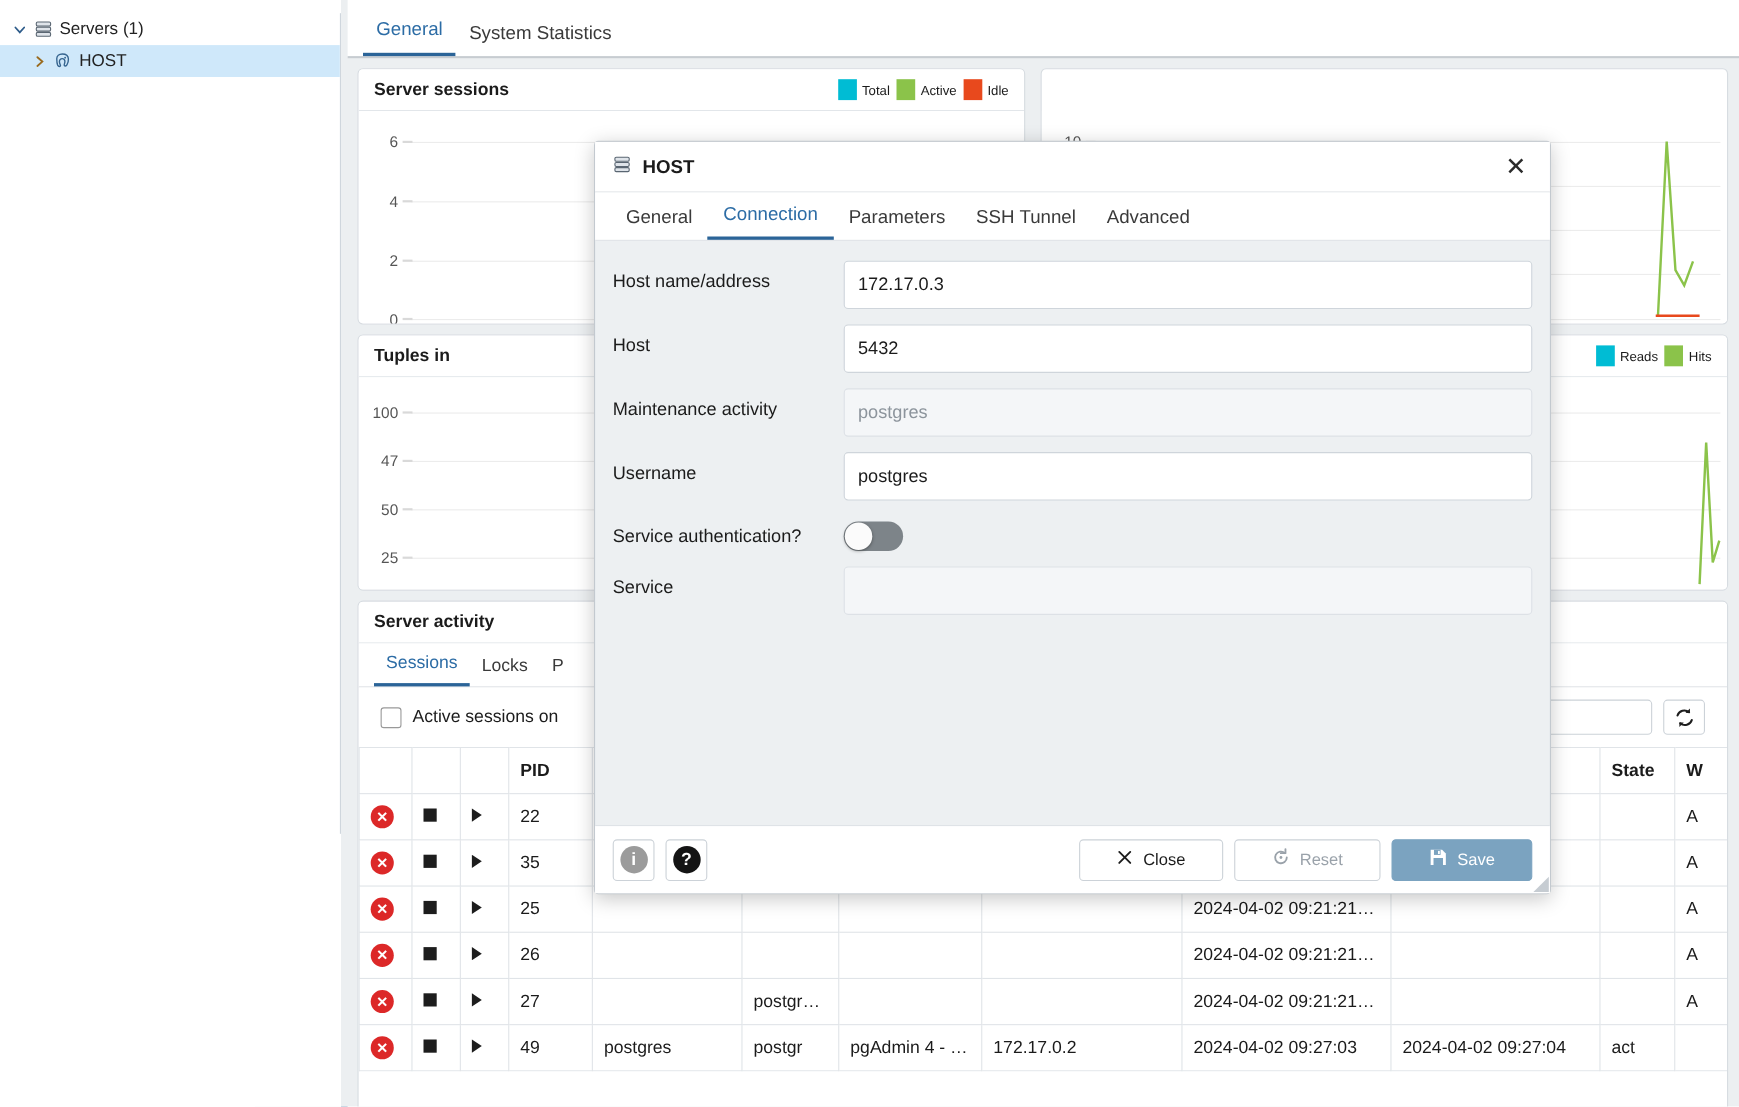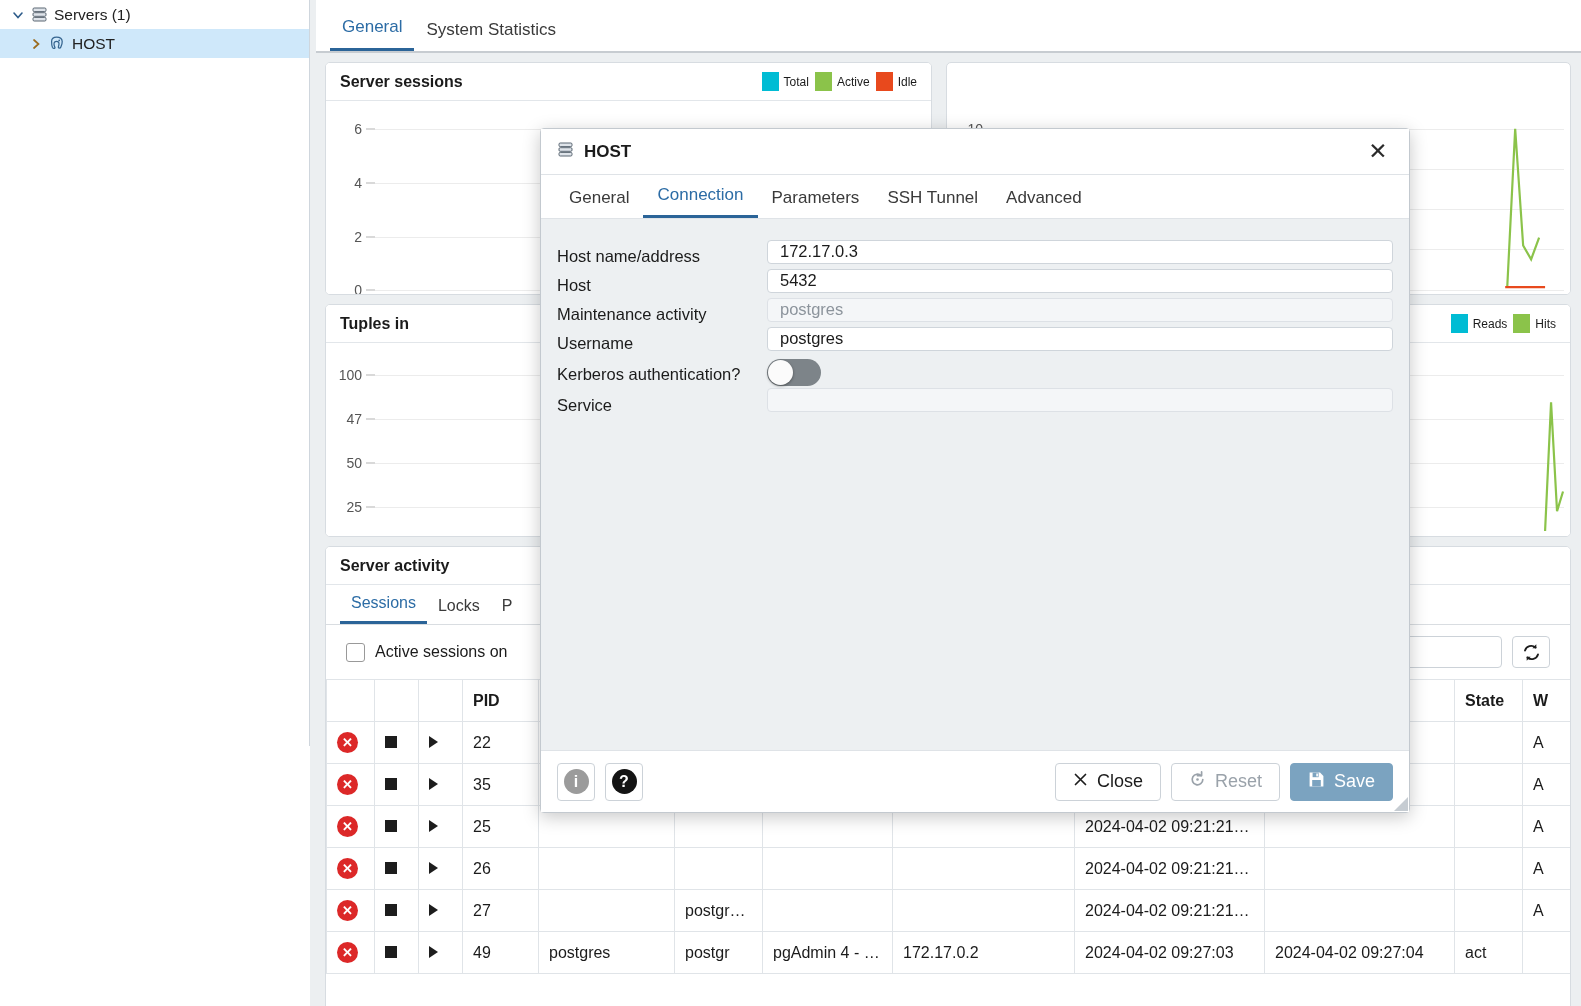--- a/index.html
+++ b/index.html
@@ -6,21 +6,21 @@
   html, body {
     width: 1581px; height: 1006px;
     font-family: "Liberation Sans", sans-serif;
     background: #ffffff;
     overflow: hidden;
   }
   #root { position: relative; width: 1581px; height: 1006px; }
 
   
   .tree-panel {
-    position: absolute; left: 0; top: 0; width: 310px; height: 746px;
+    position: absolute; left: 0; top: 12px; width: 310px; height: 746px;
     background: #ffffff; border-right: 1px solid #cfd6dd;
     overflow: hidden;
   }
   .tree-row {
     display: flex; align-items: center; height: 29px;
     padding-left: 8px; font-size: 15.5px; color: #222;
     white-space: nowrap;
   }
   .tree-row.selected { background: #cfe8fa; }
   .tree-row.indent { padding-left: 26px; }
@@ -125,25 +125,25 @@
     font-size: 23px; color: #2b2b2b; line-height: 1;
   }
   .dlg-tabs {
     height: 44px; background: #fff; border-bottom: 1px solid #dfe3e7;
     display: flex; align-items: flex-end; padding-left: 14px;
   }
   .dlg-tab { font-size: 17px; color: #3a3a3a; padding: 0 14px 10px 14px; cursor: pointer; }
   .dlg-tab.active { color: #2c6ca5; border-bottom: 3px solid #2b6498; }
 
   .dlg-body { flex: 1; padding: 18px 16px 0 16px; overflow: hidden; }
-  .frow { display: flex; align-items: center; }
+  .frow { display: flex; align-items: flex-start; margin-bottom: 14px; }
   .flabel { width: 210px; flex: none; font-size: 16.5px; color: #1b1b1b;
             line-height: 1.22; padding-top: 9px; }
   .finput {
-    flex: 1; height: 24px; border: 1px solid #cfd5db; border-radius: 4px;
+    flex: 1; height: 44px; border: 1px solid #cfd5db; border-radius: 4px;
     background: #ffffff; display: flex; align-items: center; padding: 0 12px;
     font-size: 16.5px; color: #1b1b1b;
   }
   .finput.disabled { background: #f4f6f8; color: #8c949c; border-color: #dde1e6; }
   .toggle {
     width: 54px; height: 27px; border-radius: 14px; background: #7d8489;
     position: relative; margin-top: 5px; cursor: pointer;
   }
   .toggle .knob {
     position: absolute; left: 1px; top: 1px; width: 25px; height: 25px;
@@ -157,24 +157,24 @@
   .circbtn {
     width: 38px; height: 38px; border: 1px solid #ccd2d8; border-radius: 4px;
     background: #fff; display: flex; align-items: center; justify-content: center; cursor: pointer;
   }
   .circ {
     width: 25px; height: 25px; border-radius: 50%;
     display: flex; align-items: center; justify-content: center;
     color: #fff; font-weight: bold; font-size: 16px; line-height: 1;
   }
   .btn {
-    height: 38px; min-width: 96px; padding: 0 17px; border-radius: 4px;
+    height: 38px; min-width: 96px; padding: 0 33px; border-radius: 4px;
     border: 1px solid #ccd2d8; background: #fff; cursor: pointer;
     display: flex; align-items: center; justify-content: center; gap: 9px;
-    font-size: 18px; color: #1b1b1b;
+    font-size: 15px; color: #1b1b1b;
   }
   .btn.muted { color: #9aa2aa; }
   .btn.primary { background: #7ba3c0; border-color: #7ba3c0; color: #ffffff; }
   .resize-grip {
     position: absolute; right: 1px; bottom: 1px; width: 0; height: 0;
     border-right: 14px solid #c6ccd2; border-top: 14px solid transparent;
   }
 </style>
 </head>
 <body>
@@ -516,21 +516,21 @@
         <div class="flabel">Maintenance activity</div>
         <div class="finput disabled">postgres</div>
       </div>
 
       <div class="frow">
         <div class="flabel">Username</div>
         <div class="finput">postgres</div>
       </div>
 
       <div class="frow">
-        <div class="flabel">Kerberos authentication?</div>
+        <div class="flabel">Service authentication?</div>
         <div style="flex:1">
           <div class="toggle">
             <span class="knob"></span>
           </div>
         </div>
       </div>
 
 
       <div class="frow">
         <div class="flabel">Service</div>

